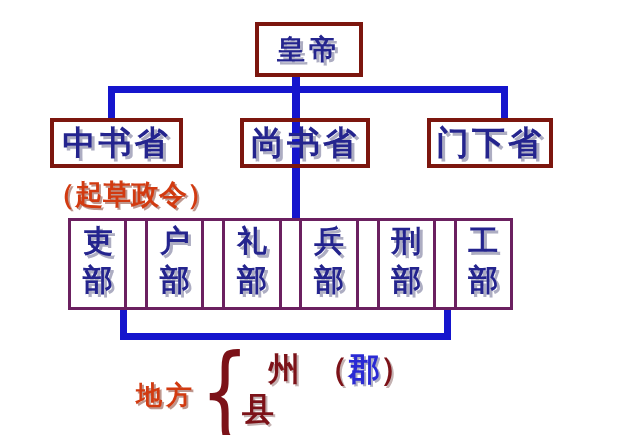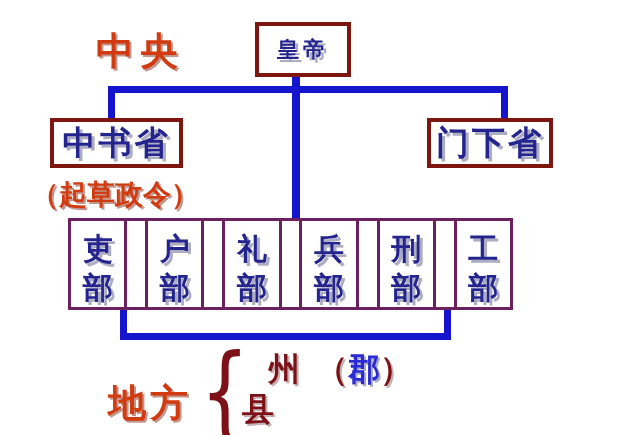--- a/index.html
+++ b/index.html
@@ -16,48 +16,48 @@
   .br-left{left:120px;top:308px;width:7px;height:32px;}
   .br-bottom{left:120px;top:333px;width:331px;height:7px;}
   .br-right{left:444px;top:308px;width:7px;height:32px;}
   
   .box{
     position:absolute;z-index:2;box-sizing:border-box;
     border:4px solid #7c160e;display:flex;align-items:center;justify-content:center;
     color:#24248e;font-weight:bold;
     text-shadow:3px 3px 0 #adadc2;
   }
-  .emperor{left:255px;top:22px;width:96px;height:55px;font-size:22px;letter-spacing:4px;background:#fff;}
+  .emperor{left:255px;top:22px;width:108px;height:55px;font-size:28px;letter-spacing:4px;background:#fff;}
   .dept{top:118px;height:50px;font-size:33px;letter-spacing:3px;background:transparent;}
   .dept1{left:50px;width:133px;}
   .dept2{left:240px;width:130px;}
   .dept3{left:427px;width:126px;}
   
   .redlabel{
     position:absolute;z-index:2;color:#d23a10;font-weight:bold;
     text-shadow:2px 2px 0 rgba(110,25,5,0.45);white-space:nowrap;
   }
   .central{left:96px;top:26px;font-size:38px;letter-spacing:6px;}
-  .difang{left:108px;top:378px;font-size:38px;letter-spacing:4px;}
+  .difang{left:136px;top:378px;font-size:26px;letter-spacing:4px;}
   .func{top:176px;font-size:28px;text-align:center;}
-  .func1{left:25px;width:180px;}
+  .func1{left:41px;width:180px;}
   .func2{left:196px;width:214px;}
   .func3{left:410px;width:162px;}
   
   .ministries{
     position:absolute;z-index:2;left:68px;top:218px;width:445px;height:92px;
     box-sizing:border-box;border:3px solid #6b2060;display:flex;background:transparent;
   }
   .mcell{
-    flex:3 0 0;display:flex;align-items:flex-end;justify-content:center;
+    flex:3 0 0;display:flex;align-items:flex-start;justify-content:center;
     border-right:3px solid #6b2060;
     font-family:Liberation Serif, serif;
   }
   .mgap{flex:1 0 0;border-right:3px solid #6b2060;}
-  .mcell:last-child{border-right:none;margin-top:24px;}
+  .mcell:last-child{border-right:none;}
   .mtext{
     display:block;width:36px;font-size:30px;line-height:39px;font-weight:bold;
     color:#24248e;text-align:center;word-break:break-all;
     text-shadow:3px 3px 0 #adadc2;
   }
   
   .brace{
     position:absolute;z-index:2;left:200px;top:352px;height:83px;
     font-family:"DejaVu Sans",sans-serif;font-size:104px;line-height:80px;
     color:#7c1218;transform:scaleX(0.75);transform-origin:left top;font-weight:normal;
@@ -75,24 +75,24 @@
 <div id="stage">
 
   <div class="line v-emperor"></div>
   <div class="line h-top"></div>
   <div class="line v-left"></div>
   <div class="line v-right"></div>
   <div class="line br-left"></div>
   <div class="line br-bottom"></div>
   <div class="line br-right"></div>
 
-  <div class="redlabel central">中央</div>
   <div class="box emperor">皇帝</div>
 
   <div class="box dept dept1">中书省</div>
+  <div class="box dept dept2">尚书省</div>
   <div class="box dept dept3">门下省</div>
 
   <div class="redlabel func func1">（起草政令）</div>
 
   <div class="ministries">
     <div class="mcell">
         <span class="mtext">吏部</span>
       </div>
     <div class="mgap"></div>
     <div class="mcell">

